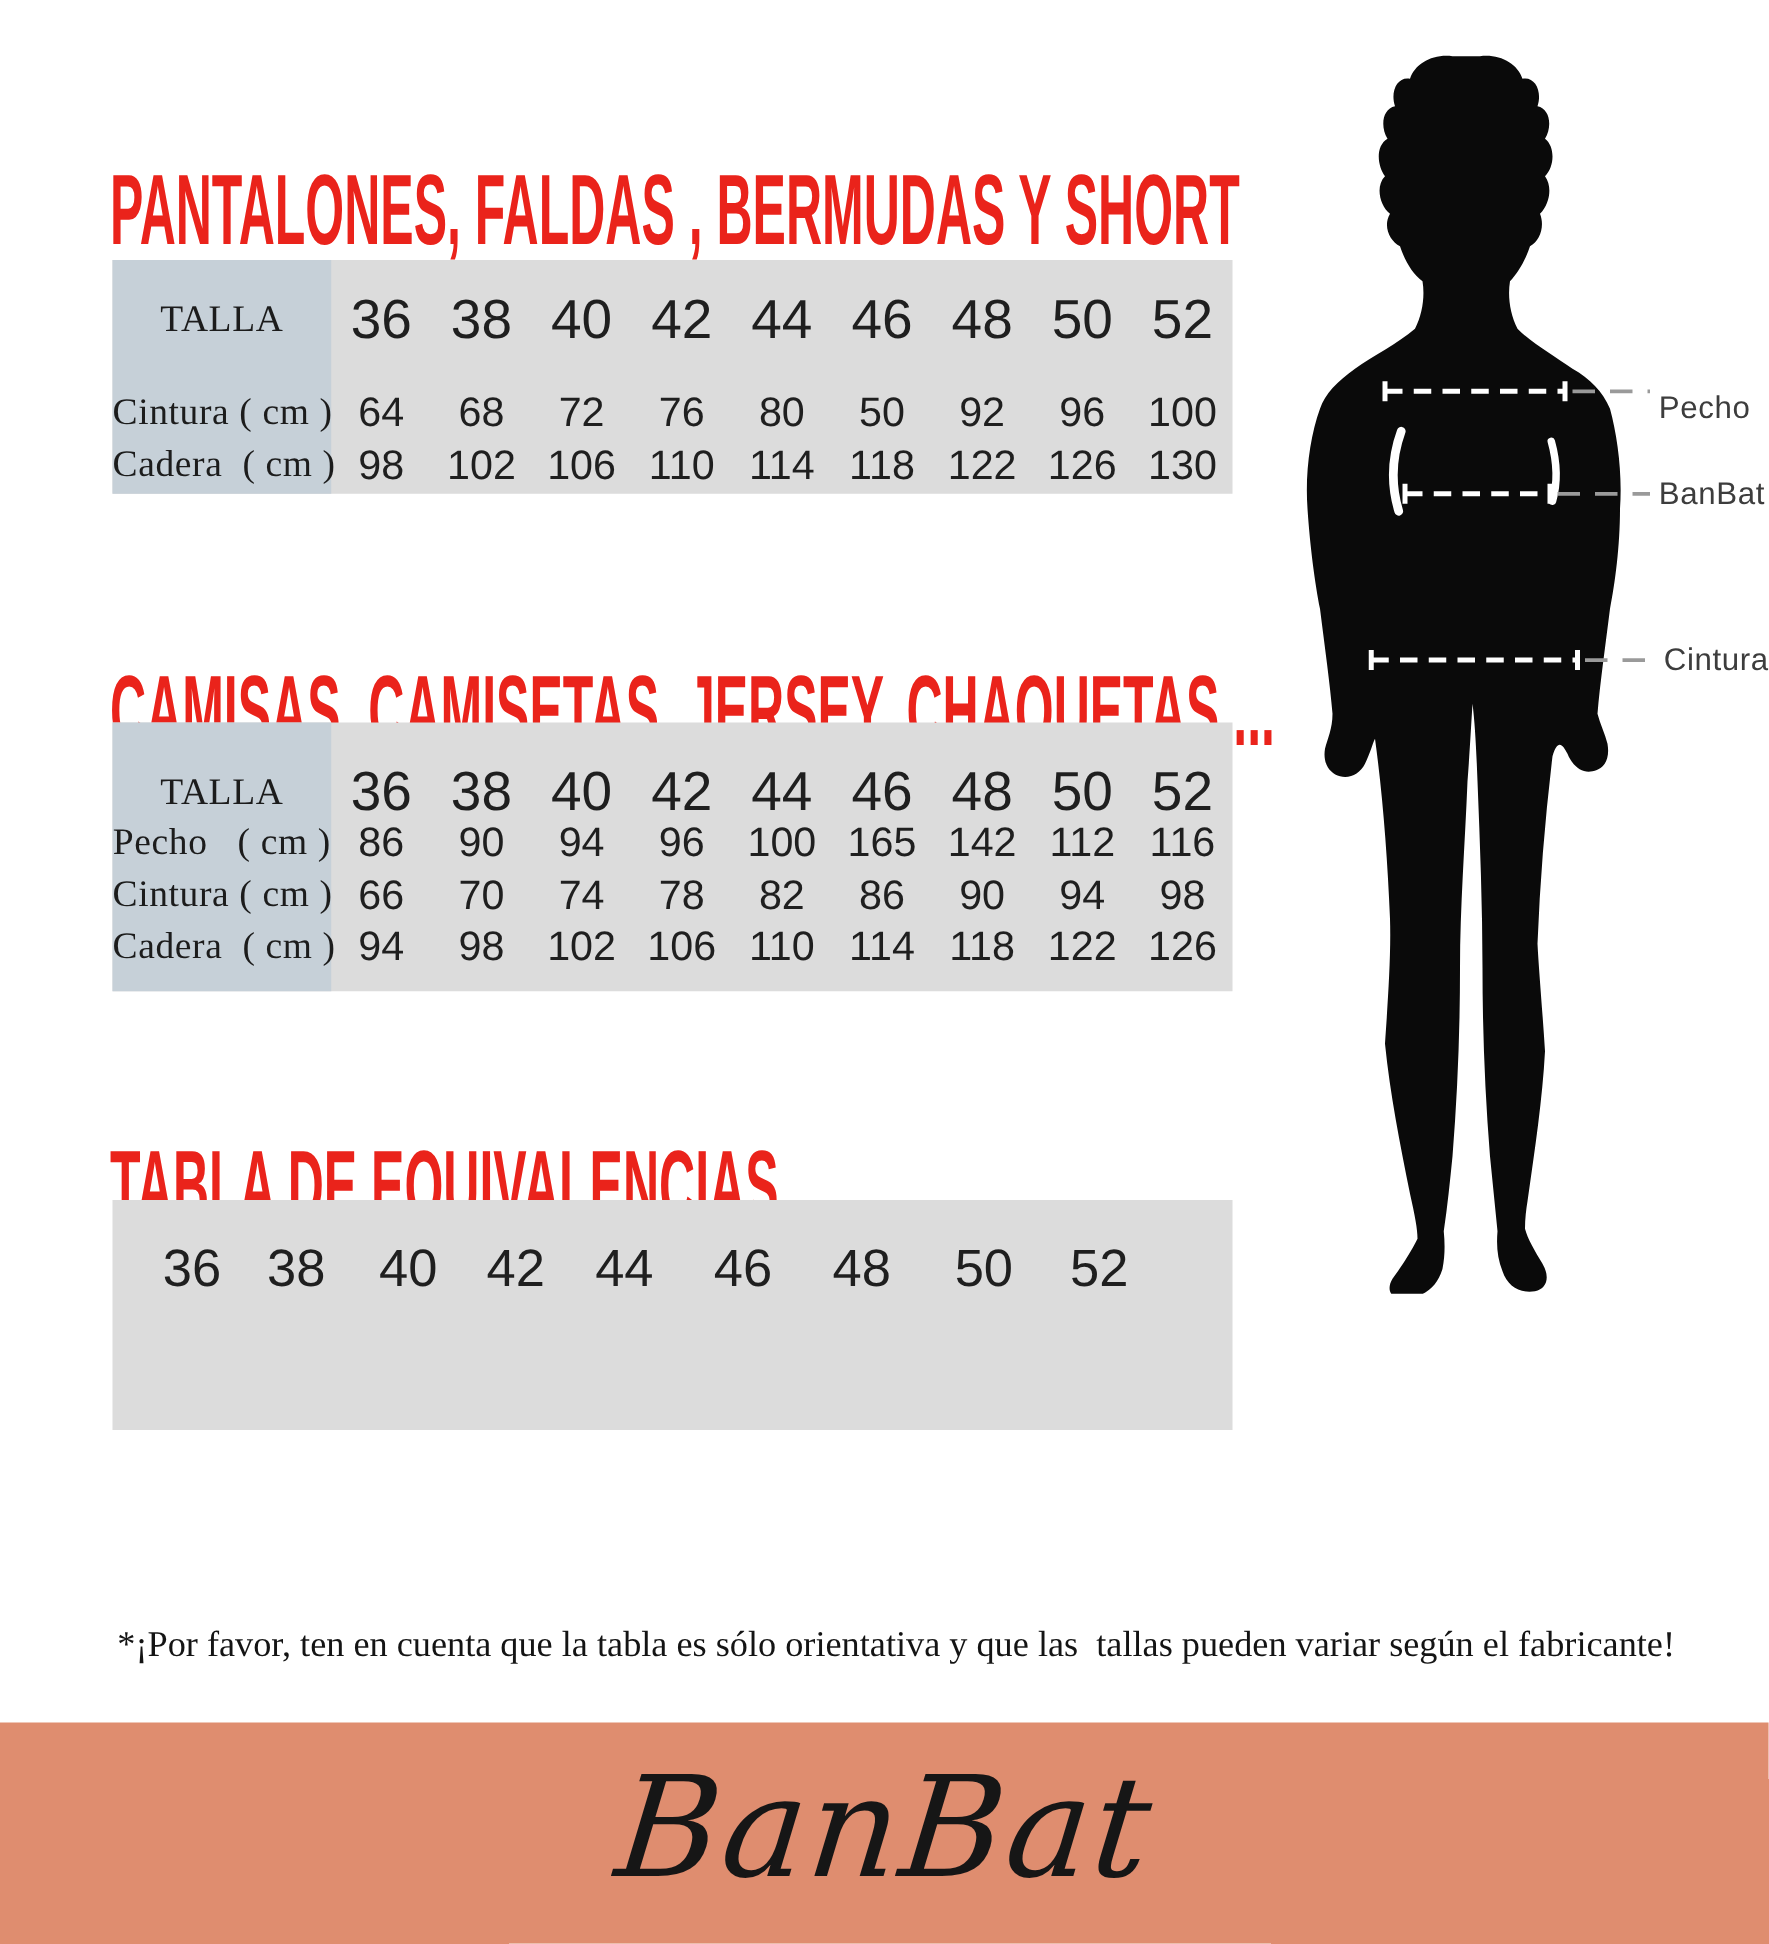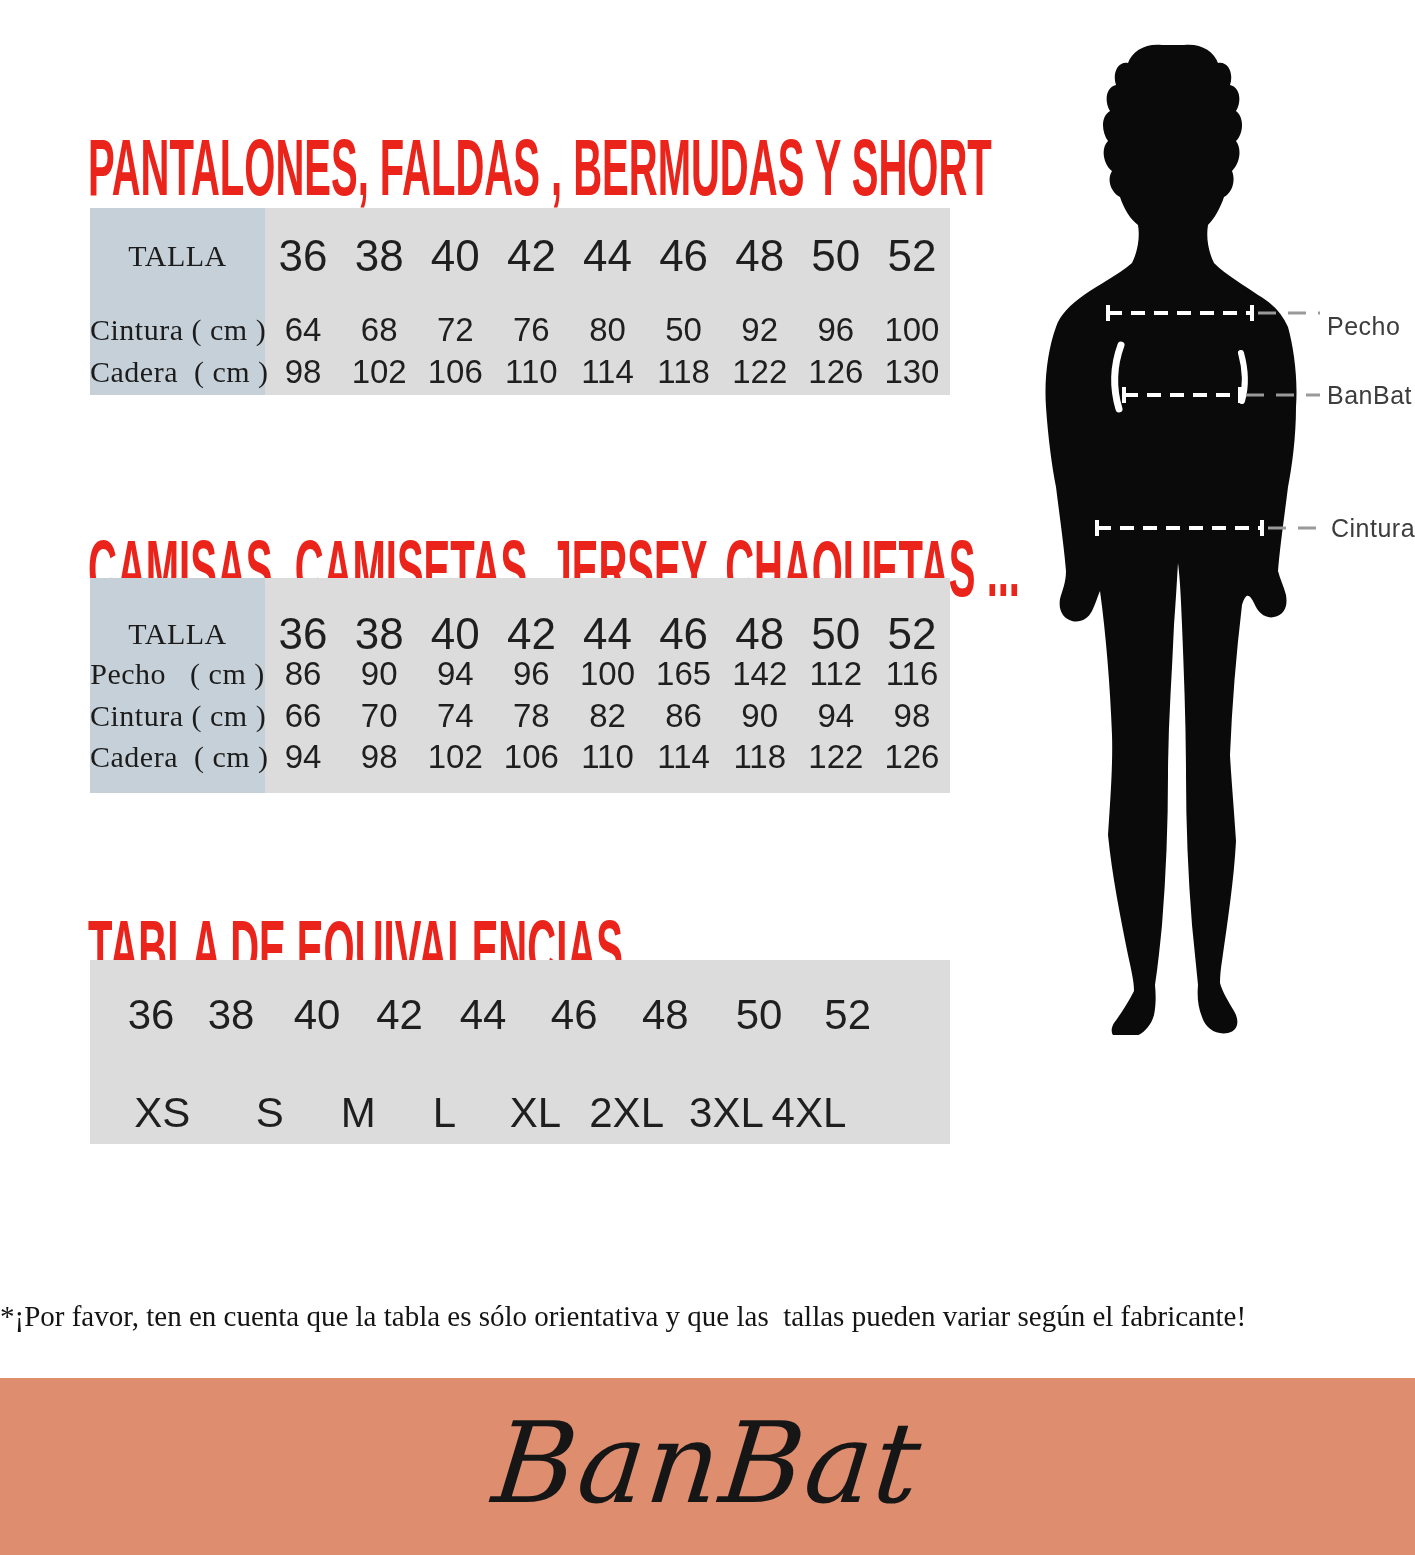--- a/index.html
+++ b/index.html
@@ -9,21 +9,21 @@
   }
   .title{
     position:absolute;left:88px;height:80px;line-height:80px;
     color:#ea231b;font-weight:bold;font-size:80px;white-space:nowrap;
     transform:scaleX(0.5);transform-origin:0 50%;letter-spacing:0px;
   }
   .t1{top:74px;}
   .t2{top:475px;}
   .t3{top:855px;}
 
-  .stable{position:absolute;left:90px;width:860px;background:#dcdcdc;}
+  .stable{position:absolute;left:90px;width:860px;background:#dcdcdc;padding-left:36px;}
   .t-pant{top:208px;height:187px;}
   .t-cami{top:578px;height:215px;}
   .t-equi{top:960px;height:184px;}
   .labelcol-bg{position:absolute;left:0;top:0;bottom:0;width:175px;background:#c6d0d8;}
 
   .trow{
     position:absolute;left:0;width:100%;height:46px;
     display:grid;grid-template-columns:175px repeat(9,1fr);
     align-items:center;text-align:center;z-index:2;
   }
@@ -39,21 +39,21 @@
     position:absolute;top:50%;transform:translate(-50%,-50%);
     font-size:42px;color:#1f1f1f;white-space:nowrap;
   }
 
   .silhouette{position:absolute;left:1000px;top:35px;width:410px;height:1000px;}
   .bodylabel{
     position:absolute;font-size:25px;color:#3d3d3d;letter-spacing:0.5px;white-space:nowrap;
   }
 
   .note{
-    position:absolute;left:0;top:1300px;width:1340px;text-align:left;
+    position:absolute;left:0;top:1300px;width:1340px;text-align:right;
     font-family:"Liberation Serif",serif;font-size:29px;color:#141414;white-space:pre;
   }
 
   .footer{
     position:absolute;left:0;top:1378px;width:1415px;height:177px;background:#df8d6f;
     display:flex;align-items:center;justify-content:center;
   }
   .brand{
     font-family:"DejaVu Serif",serif;font-style:italic;font-size:112px;color:#161616;
     transform:skewX(-6deg);letter-spacing:2px;padding-bottom:8px;
@@ -166,30 +166,20 @@
     <div class="freerow" style="top:32px">
       <span style="left:7.1%">36</span>
       <span style="left:16.4%">38</span>
       <span style="left:26.4%">40</span>
       <span style="left:36.0%">42</span>
       <span style="left:45.7%">44</span>
       <span style="left:56.3%">46</span>
       <span style="left:66.9%">48</span>
       <span style="left:77.8%">50</span>
       <span style="left:88.1%">52</span>
-    </div>
-    <div class="freerow" style="top:130px">
-      <span style="left:8.4%">XS</span>
-      <span style="left:20.9%">S</span>
-      <span style="left:31.2%">M</span>
-      <span style="left:41.2%">L</span>
-      <span style="left:51.8%">XL</span>
-      <span style="left:62.4%">2XL</span>
-      <span style="left:74.0%">3XL</span>
-      <span style="left:83.6%">4XL</span>
     </div>
   </div>
 
   <svg class="silhouette" viewBox="0 0 410 1000" xmlns="http://www.w3.org/2000/svg">
     <path fill="#0a0a0a" d="
       M 162 10
       C 146 8 132 16 128 28
       C 118 26 112 38 116 50
       C 106 52 104 66 110 76
       C 100 82 102 98 108 106

